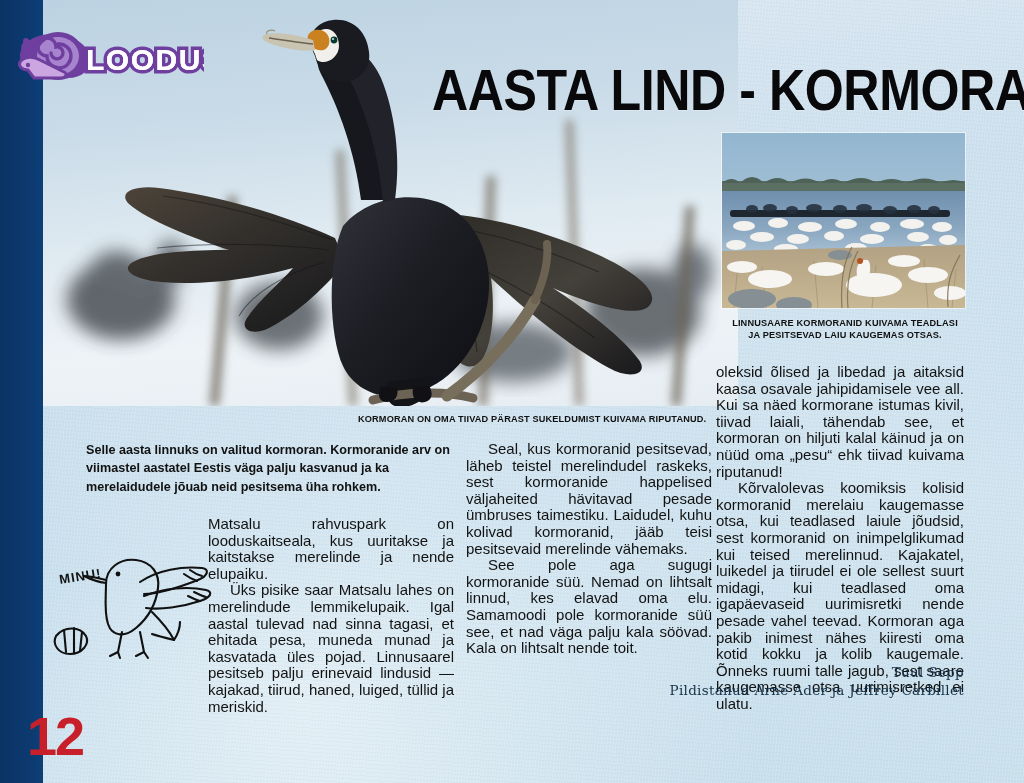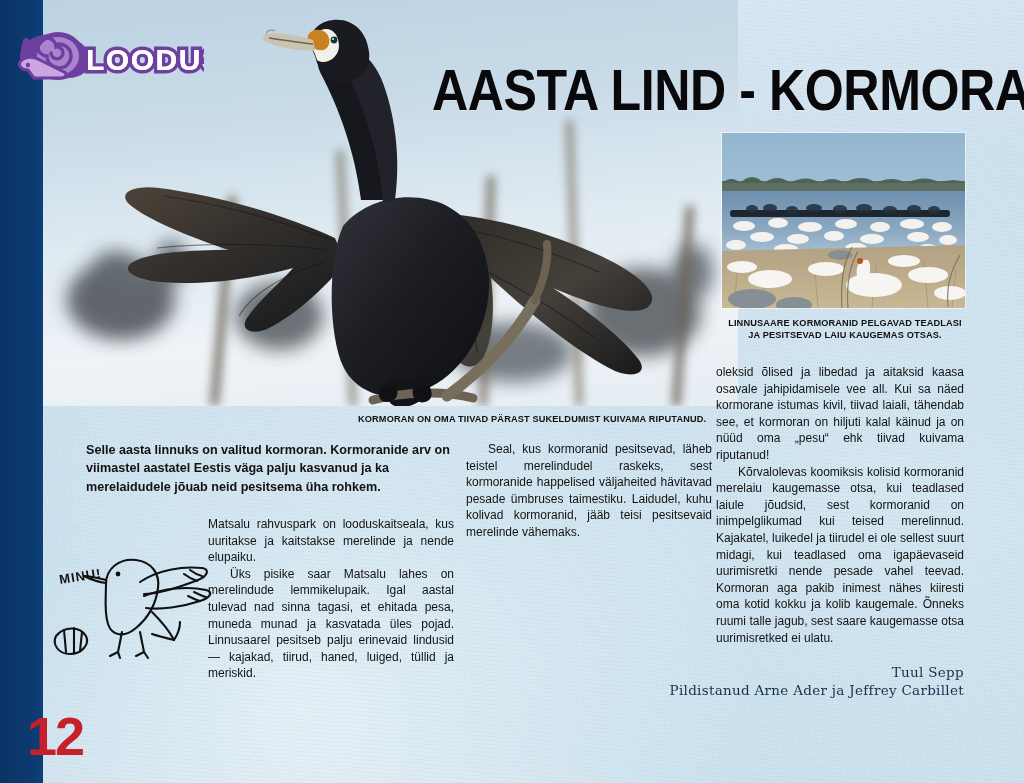--- a/index.html
+++ b/index.html
@@ -82,21 +82,21 @@
 
   
   #hero-caption {
     position:absolute; left:318px; top:414px; z-index:7;
     font-size:9.2px; font-weight:bold; color:#111; letter-spacing:.15px;padding-left:40px;
   }
 
   
   .col { position:absolute; z-index:5; color:#121212; }
   .col p {
-    font-size:12px;
+    font-size:15px;
     line-height:16.6px;
     text-align:justify;
     text-justify:inter-word;
     hyphens:none;
   }
   .col p.indent { text-indent:22px; }
 
   #lead {
     left:86px; top:441px; width:368px;
   }
@@ -339,37 +339,38 @@
 
       <g stroke="#7d6f54" stroke-width="1.2" fill="none" opacity=".85">
         <path d="M120 175 C118 146 122 128 130 114"></path>
         <path d="M126 175 C124 150 128 132 136 118"></path>
         <path d="M226 174 C224 150 230 136 238 122"></path>
       </g>
     </svg>
   </div>
 
   <div id="inset-caption">
-    <div>LINNUSAARE KORMORANID PELGAVAD TEADLASI</div>
+    <div>LINNUSAARE KORMORANID KUIVAMA TEADLASI</div>
     <div>JA PESITSEVAD LAIU KAUGEMAS OTSAS.</div>
   </div>
 
   <div id="hero-caption">KORMORAN ON OMA TIIVAD PÄRAST SUKELDUMIST KUIVAMA RIPUTANUD.</div>
 
   <div id="lead" class="col">
     <p>Selle aasta linnuks on valitud kormoran. Kormoranide arv on viimastel aastatel Eestis väga palju kasvanud ja ka merelaidudele jõuab neid pesitsema üha rohkem.</p>
   </div>
 
   <div id="col1" class="col">
     <p>Matsalu rahvuspark on looduskaitseala, kus uuritakse ja kaitstakse merelinde ja nende elupaiku.</p>
     <p class="indent">Üks pisike saar Matsalu lahes on merelindude lemmikelupaik. Igal aastal tulevad nad sinna tagasi, et ehitada pesa, muneda munad ja kasvatada üles pojad. Linnusaarel pesitseb palju erinevaid lindusid — kajakad, tiirud, haned, luiged, tüllid ja meriskid.</p>
   </div>
 
   <div id="col2" class="col">
     <p class="indent">Seal, kus kormoranid pesitsevad, läheb teistel merelindudel raskeks, sest kormoranide happelised väljaheited hävitavad pesade ümbruses taimestiku. Laidudel, kuhu kolivad kormoranid, jääb teisi pesitsevaid merelinde vähemaks.</p>
+    <p class="indent">See pole aga sugugi kormoranide süü. Nemad on lihtsalt linnud, kes elavad oma elu. Samamoodi pole kormoranide süü see, et nad väga palju kala söövad. Kala on lihtsalt nende toit.</p>
   </div>
 
   <div id="col3" class="col">
     <p>oleksid õlised ja libedad ja aitaksid kaasa osavale jahipidamisele vee all. Kui sa näed kormorane istumas kivil, tiivad laiali, tähendab see, et kormoran on hiljuti kalal käinud ja on nüüd oma „pesu“ ehk tiivad kuivama riputanud!</p>
     <p class="indent">Kõrvalolevas koomiksis kolisid kormoranid merelaiu kaugemasse otsa, kui teadlased laiule jõudsid, sest kormoranid on inimpelglikumad kui teised merelinnud. Kajakatel, luikedel ja tiirudel ei ole sellest suurt midagi, kui teadlased oma igapäevaseid uurimisretki nende pesade vahel teevad. Kormoran aga pakib inimest nähes kiiresti oma kotid kokku ja kolib kaugemale. Õnneks ruumi talle jagub, sest saare kaugemasse otsa uurimisretked ei ulatu.</p>
   </div>
 
   <div id="byline">
     <div class="author">Tuul Sepp</div>
     <div class="photog">Pildistanud Arne Ader ja Jeffrey Carbillet</div>

